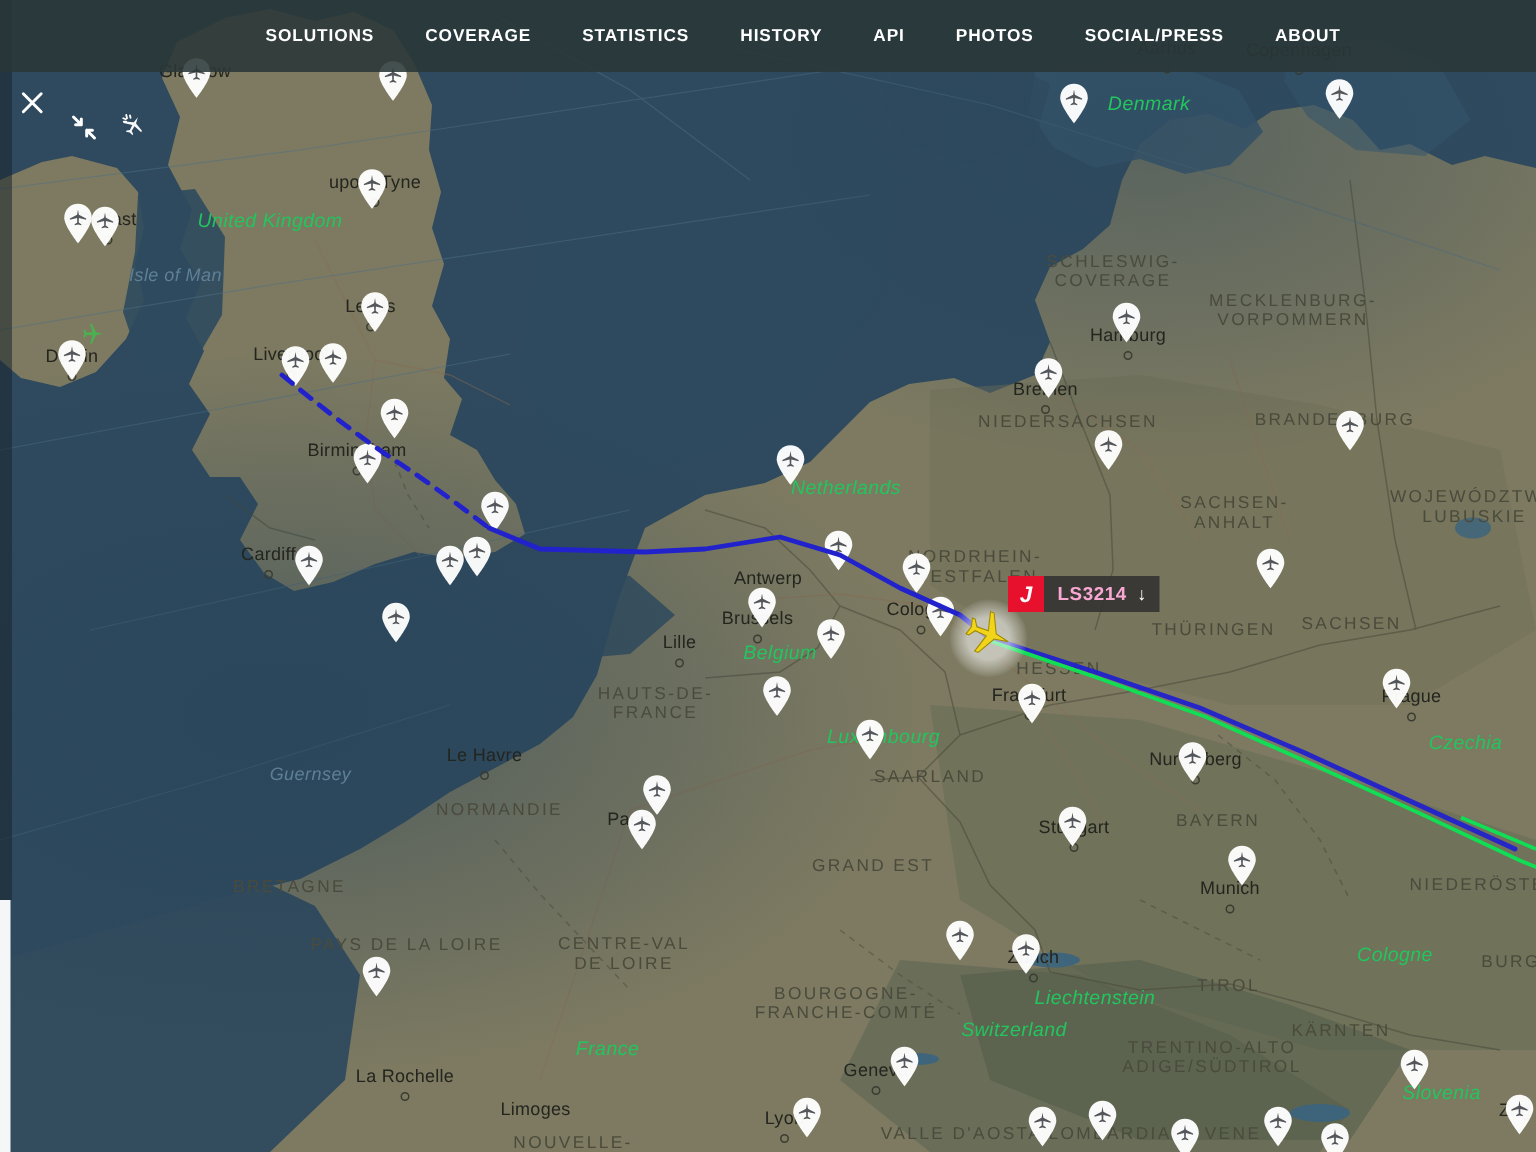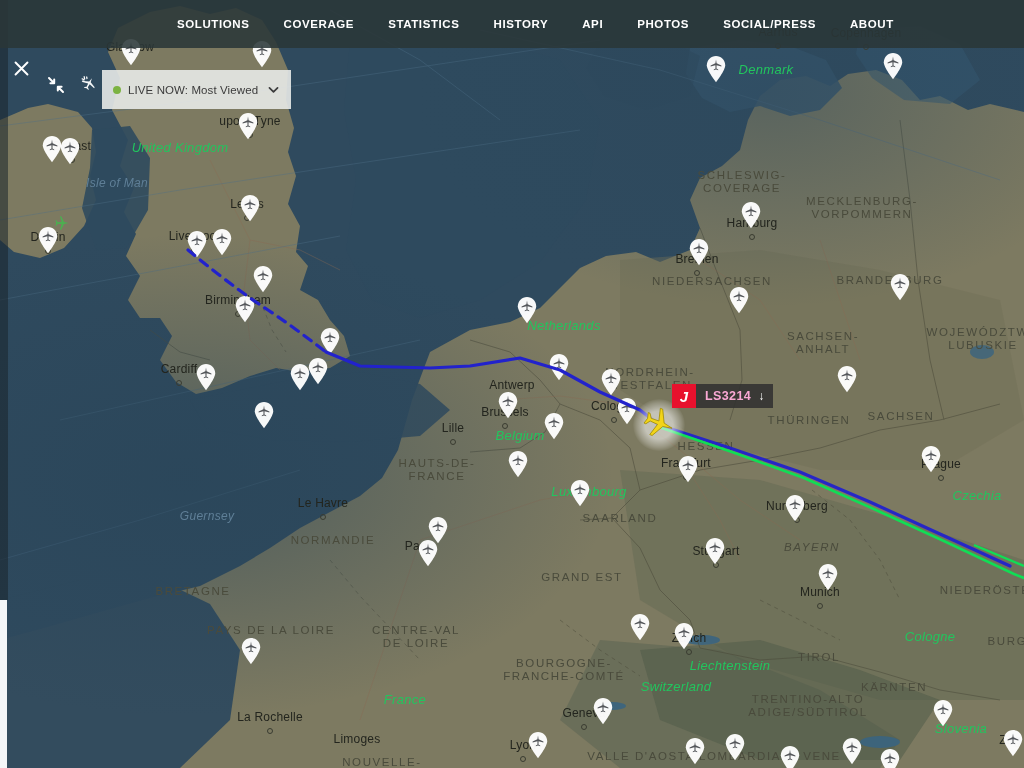--- a/index.html
+++ b/index.html
@@ -389,21 +389,21 @@
         <div class="mlabel lbl-region" style="left: 437px; top: 470px; white-space: pre;">HAUTS-DE-
 FRANCE</div>
         <div class="mlabel lbl-region" style="left: 333px; top: 541px; white-space: pre;">NORMANDIE</div>
         <div class="mlabel lbl-region" style="left: 582px; top: 578px; white-space: pre;">GRAND EST</div>
         <div class="mlabel lbl-region" style="left: 193px; top: 592px; white-space: pre;">BRETAGNE</div>
         <div class="mlabel lbl-region" style="left: 271px; top: 631px; white-space: pre;">PAYS DE LA LOIRE</div>
         <div class="mlabel lbl-region" style="left: 416px; top: 637px; white-space: pre;">CENTRE-VAL
 DE LOIRE</div>
         <div class="mlabel lbl-region" style="left: 564px; top: 670px; white-space: pre;">BOURGOGNE-
 FRANCHE-COMTÉ</div>
-        <div class="mlabel lbl-region" style="left: 812px; top: 548px; white-space: pre; font-style: italic;">BAYERN</div>
+        <div class="mlabel lbl-region" style="left: 812px; top: 548px; white-space: pre;">BAYERN</div>
         <div class="mlabel lbl-region" style="left: 819px; top: 658px; white-space: pre;">TIROL</div>
         <div class="mlabel lbl-region" style="left: 894px; top: 688px; white-space: pre;">KÄRNTEN</div>
         <div class="mlabel lbl-region" style="left: 808px; top: 706px; white-space: pre;">TRENTINO-ALTO
 ADIGE/SÜDTIROL</div>
         <div class="mlabel lbl-region" style="left: 990px; top: 591px; white-space: pre;">NIEDERÖSTER</div>
         <div class="mlabel lbl-region" style="left: 1012px; top: 642px; white-space: pre;">BURGE</div>
         <div class="mlabel lbl-region" style="left: 740px; top: 757px; white-space: pre;">LOMBARDIA</div>
         <div class="mlabel lbl-region" style="left: 822px; top: 757px; white-space: pre;">VENE</div>
         <div class="mlabel lbl-region" style="left: 641px; top: 757px; white-space: pre;">VALLE D'AOSTA</div>
         <div class="mlabel lbl-region" style="left: 382px; top: 763px; white-space: pre;">NOUVELLE-</div>
@@ -824,24 +824,15 @@
     </div>
     <div class="tool-icon">
       <svg width="20" height="20" viewBox="0 0 24 24">
         <path d="M11 3 L12 8 L19 11 L19 12.4 L12 10.6 L11.8 15 L14 16.6 L14 17.6 L11 16.8 L8 17.6
                  L8 16.6 L10.2 15 L10 10.6 L3 12.4 L3 11 L10 8 Z" fill="#ffffff" opacity=".95" transform="rotate(28 11 10)"></path>
         <path d="M5 2 L5.6 4.6 M8 2.4 L8.4 4.2 M2.6 4.6 L4.6 5.4 M3 7.4 L5 7.4" stroke="#ffffff" stroke-width="1.5" stroke-linecap="round"></path>
       </svg>
     </div>
   </div>
 
-  <div id="live-dropdown">
-    <span class="dot" style="background: rgb(124, 179, 66);"></span>
-    <span class="label">LIVE NOW: Most Viewed</span>
-    <span class="chev">
-      <svg width="13" height="13" viewBox="0 0 16 16">
-        <path d="M3 6 L8 11 L13 6" stroke="#3b3b3b" stroke-width="2.1" fill="none" stroke-linecap="round" stroke-linejoin="round"></path>
-      </svg>
-    </span>
-  </div>
 
 
 </div>
 
 </body></html>

